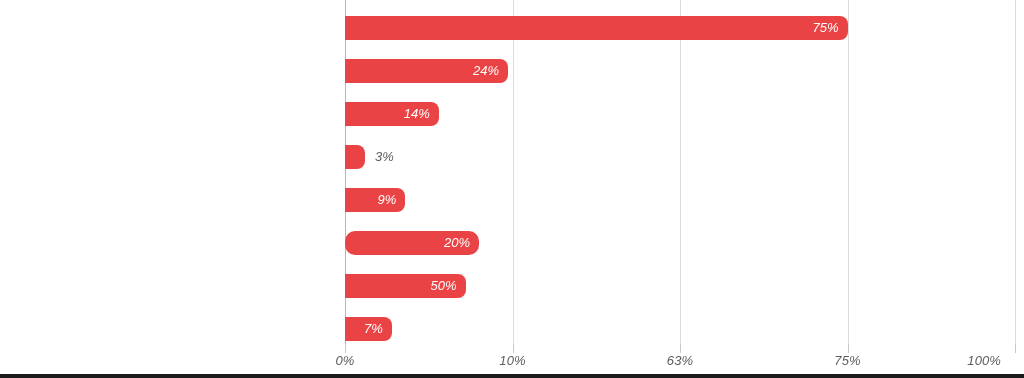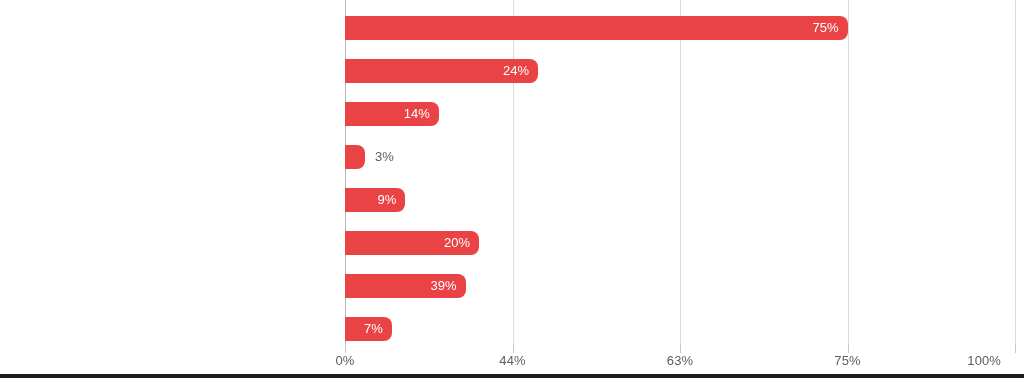--- a/index.html
+++ b/index.html
@@ -13,20 +13,21 @@
     font-family: "Liberation Sans", sans-serif;
     overflow: hidden;
   }
 
   #chart-root {
     position: relative;
     width: 1024px;
     height: 378px;
     background: #ffffff;
     box-sizing: border-box;
+    font-style: italic;
   }
 
   
   .bottom-rule {
     position: absolute;
     left: 0;
     bottom: 0;
     width: 1024px;
     height: 4px;
     background: #1b1b1b;
@@ -128,57 +129,57 @@
         <div class="tick-mark" style="left: 502.5px;"></div>
         <div class="tick-mark" style="left: 670px;"></div>
       </div>
     <div id="rows">
         <div class="row" style="top: 16px; width: 670px;">
           <div class="bar" style="width: 502.5px; background: rgb(234, 67, 69);">
             <div class="bar-value-in">75%</div>
           </div>
         </div>
         <div class="row" style="top: 59px; width: 670px;">
-          <div class="bar" style="width: 193px; background: rgb(234, 67, 69);">
+          <div class="bar" style="width: 163px; background: rgb(234, 67, 69);">
             <div class="bar-value-in">24%</div>
           </div>
         </div>
         <div class="row" style="top: 102px; width: 670px; text-align: center;">
           <div class="bar" style="width: 93.8px; background: rgb(234, 67, 69);">
             <div class="bar-value-in">14%</div>
           </div>
         </div>
         <div class="row" style="top: 145px; width: 670px;">
           <div class="bar" style="width: 20.1px; background: rgb(234, 67, 69);"></div>
           <div class="bar-value-out" style="left: 30.1px;">3%</div>
         </div>
         <div class="row" style="top: 188px; width: 670px;">
           <div class="bar" style="width: 60.3px; background: rgb(234, 67, 69);">
             <div class="bar-value-in">9%</div>
           </div>
         </div>
         <div class="row" style="top: 231px; width: 670px;">
-          <div class="bar" style="width: 134px; background: rgb(234, 67, 69);">
+          <div class="bar" style="width: 134px; background: rgb(234, 67, 69); border-radius: 10px;">
             <div class="bar-value-in">20%</div>
           </div>
         </div>
         <div class="row" style="top: 274px; width: 670px;">
           <div class="bar" style="width: 120.6px; background: rgb(234, 67, 69);">
-            <div class="bar-value-in">39%</div>
+            <div class="bar-value-in">50%</div>
           </div>
         </div>
         <div class="row" style="top: 317px; width: 670px;">
           <div class="bar" style="width: 46.9px; background: rgb(234, 67, 69);">
             <div class="bar-value-in">7%</div>
           </div>
         </div>
       </div>
     <div id="ticklabels">
         <div class="tick-label" style="left: 0px;">0%</div>
-        <div class="tick-label" style="left: 167.5px;">44%</div>
+        <div class="tick-label" style="left: 167.5px;">10%</div>
         <div class="tick-label" style="left: 335px;">63%</div>
         <div class="tick-label" style="left: 502.5px;">75%</div>
         <div class="tick-label" style="left: 656px; transform: translateX(-100%);">100%</div>
       </div>
   </div>
 
   <div class="bottom-rule"></div>
 </div>
 
 </body></html>

